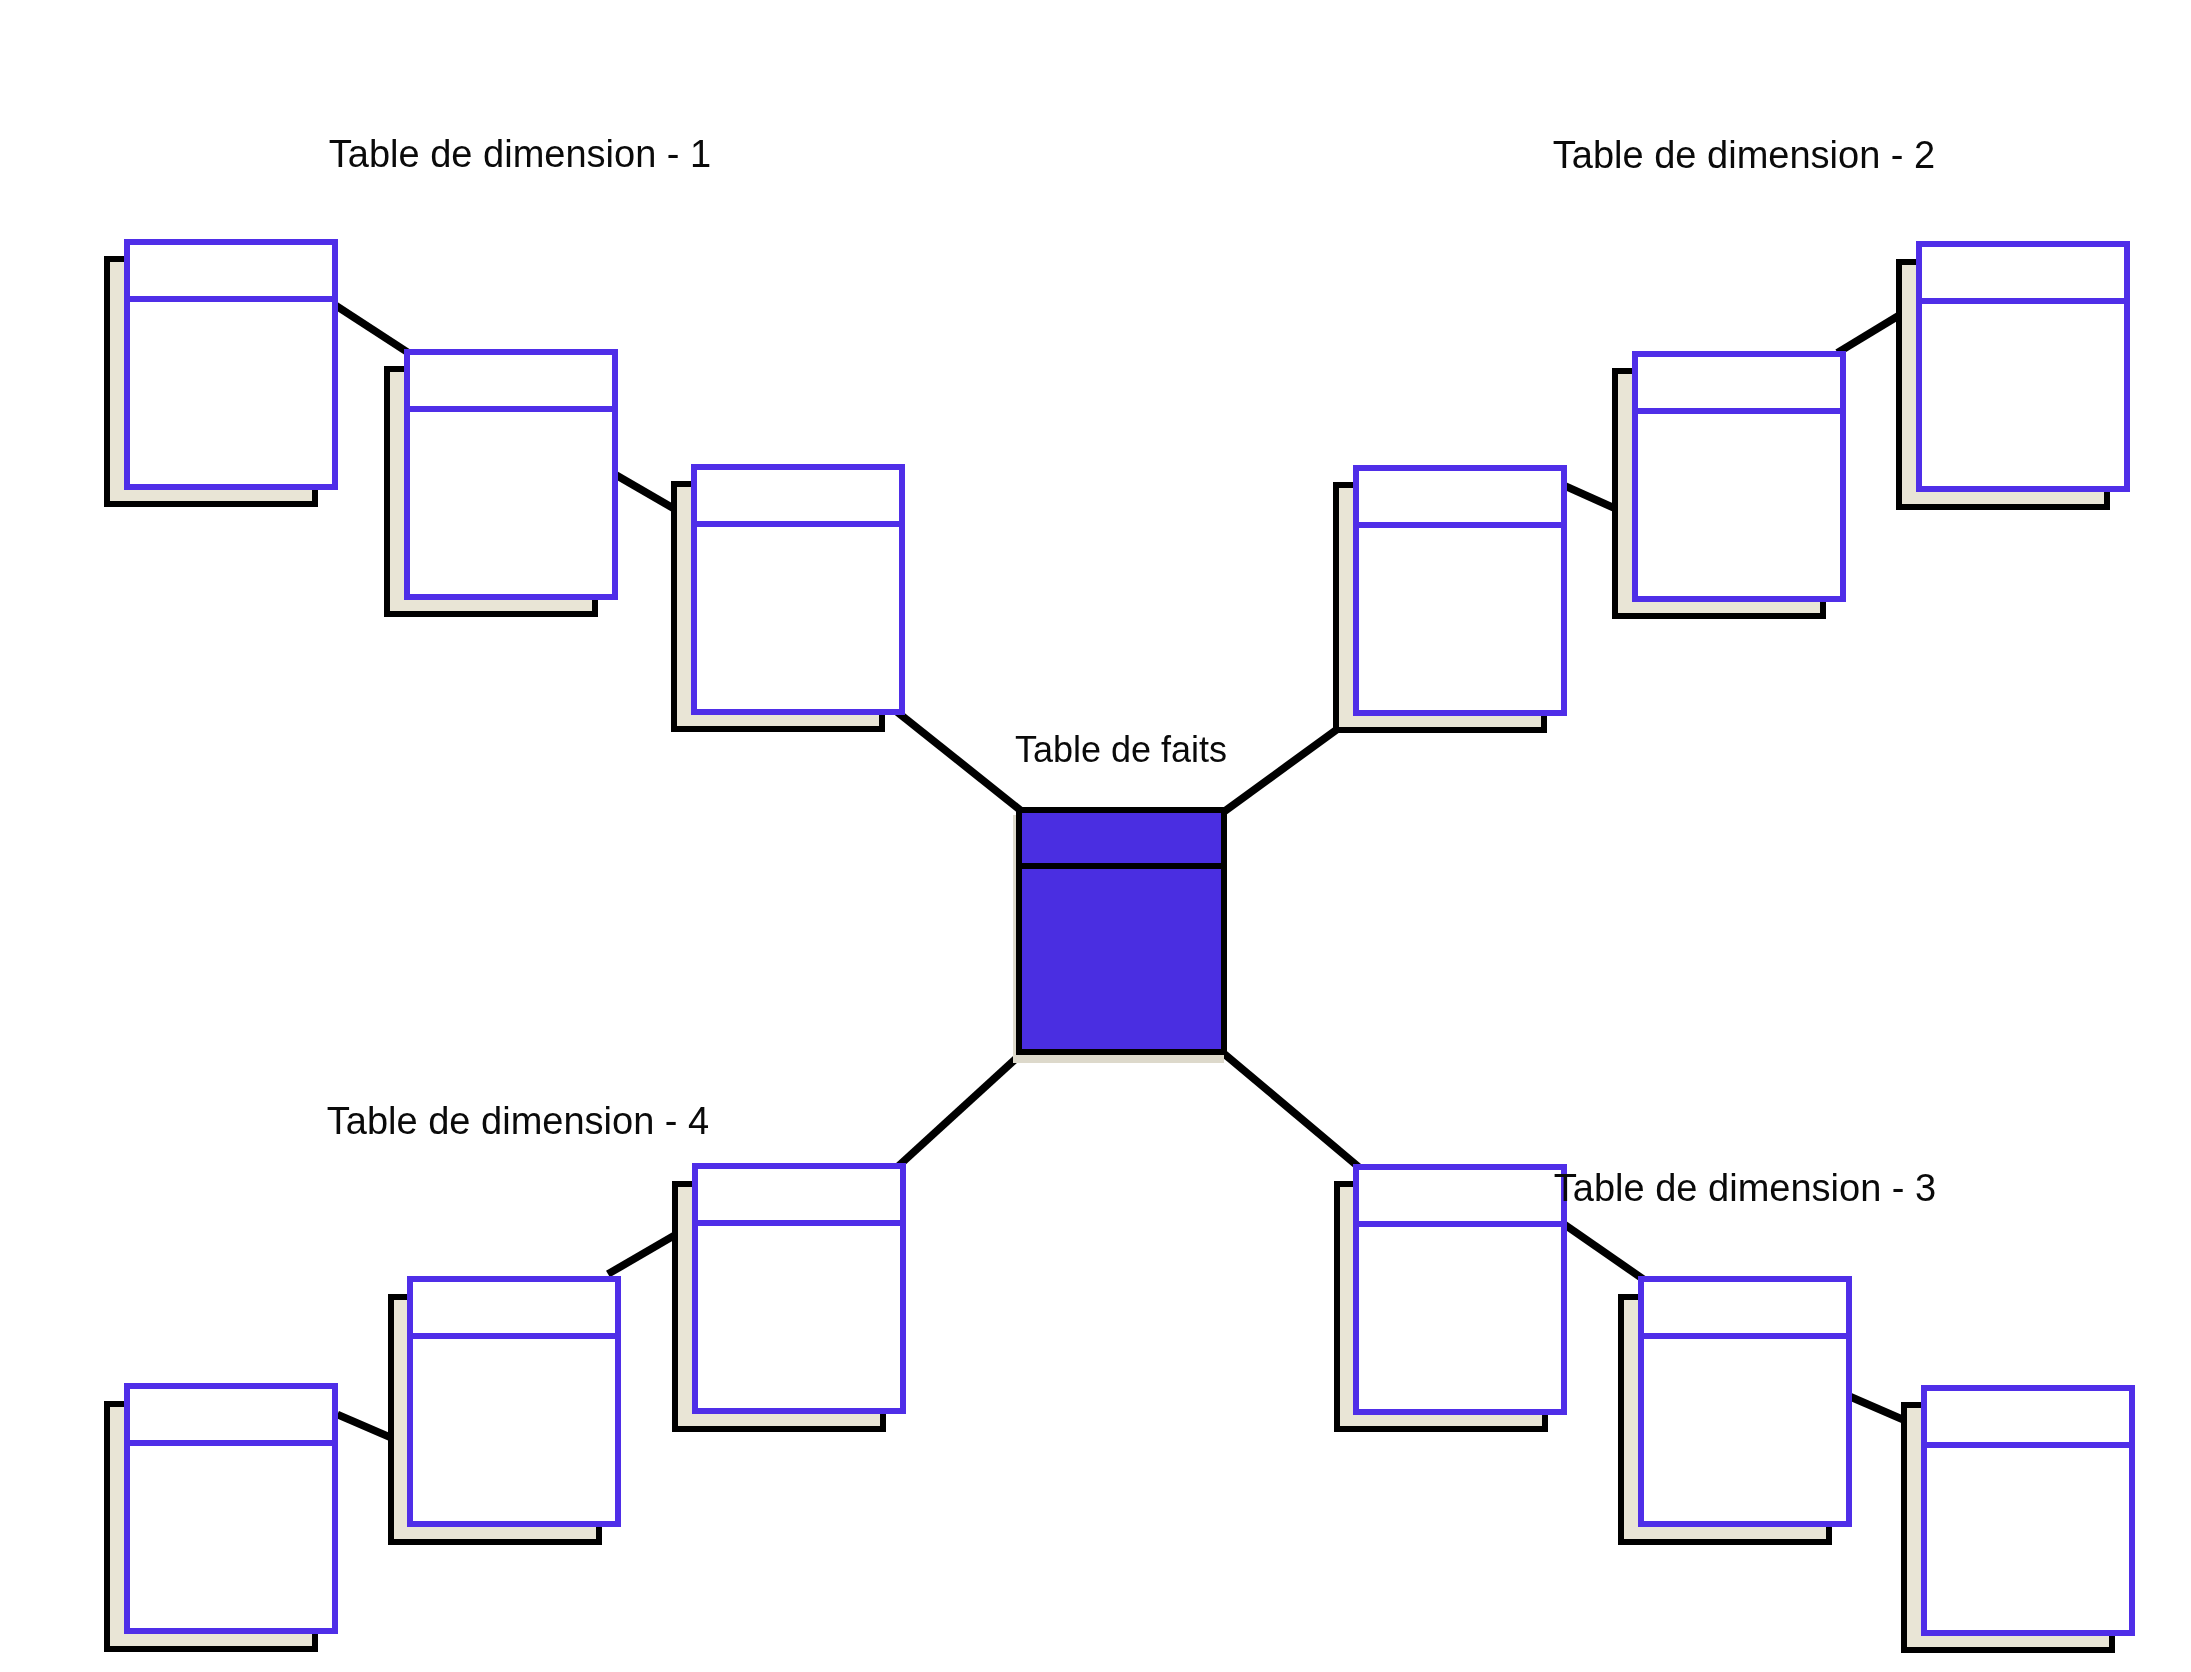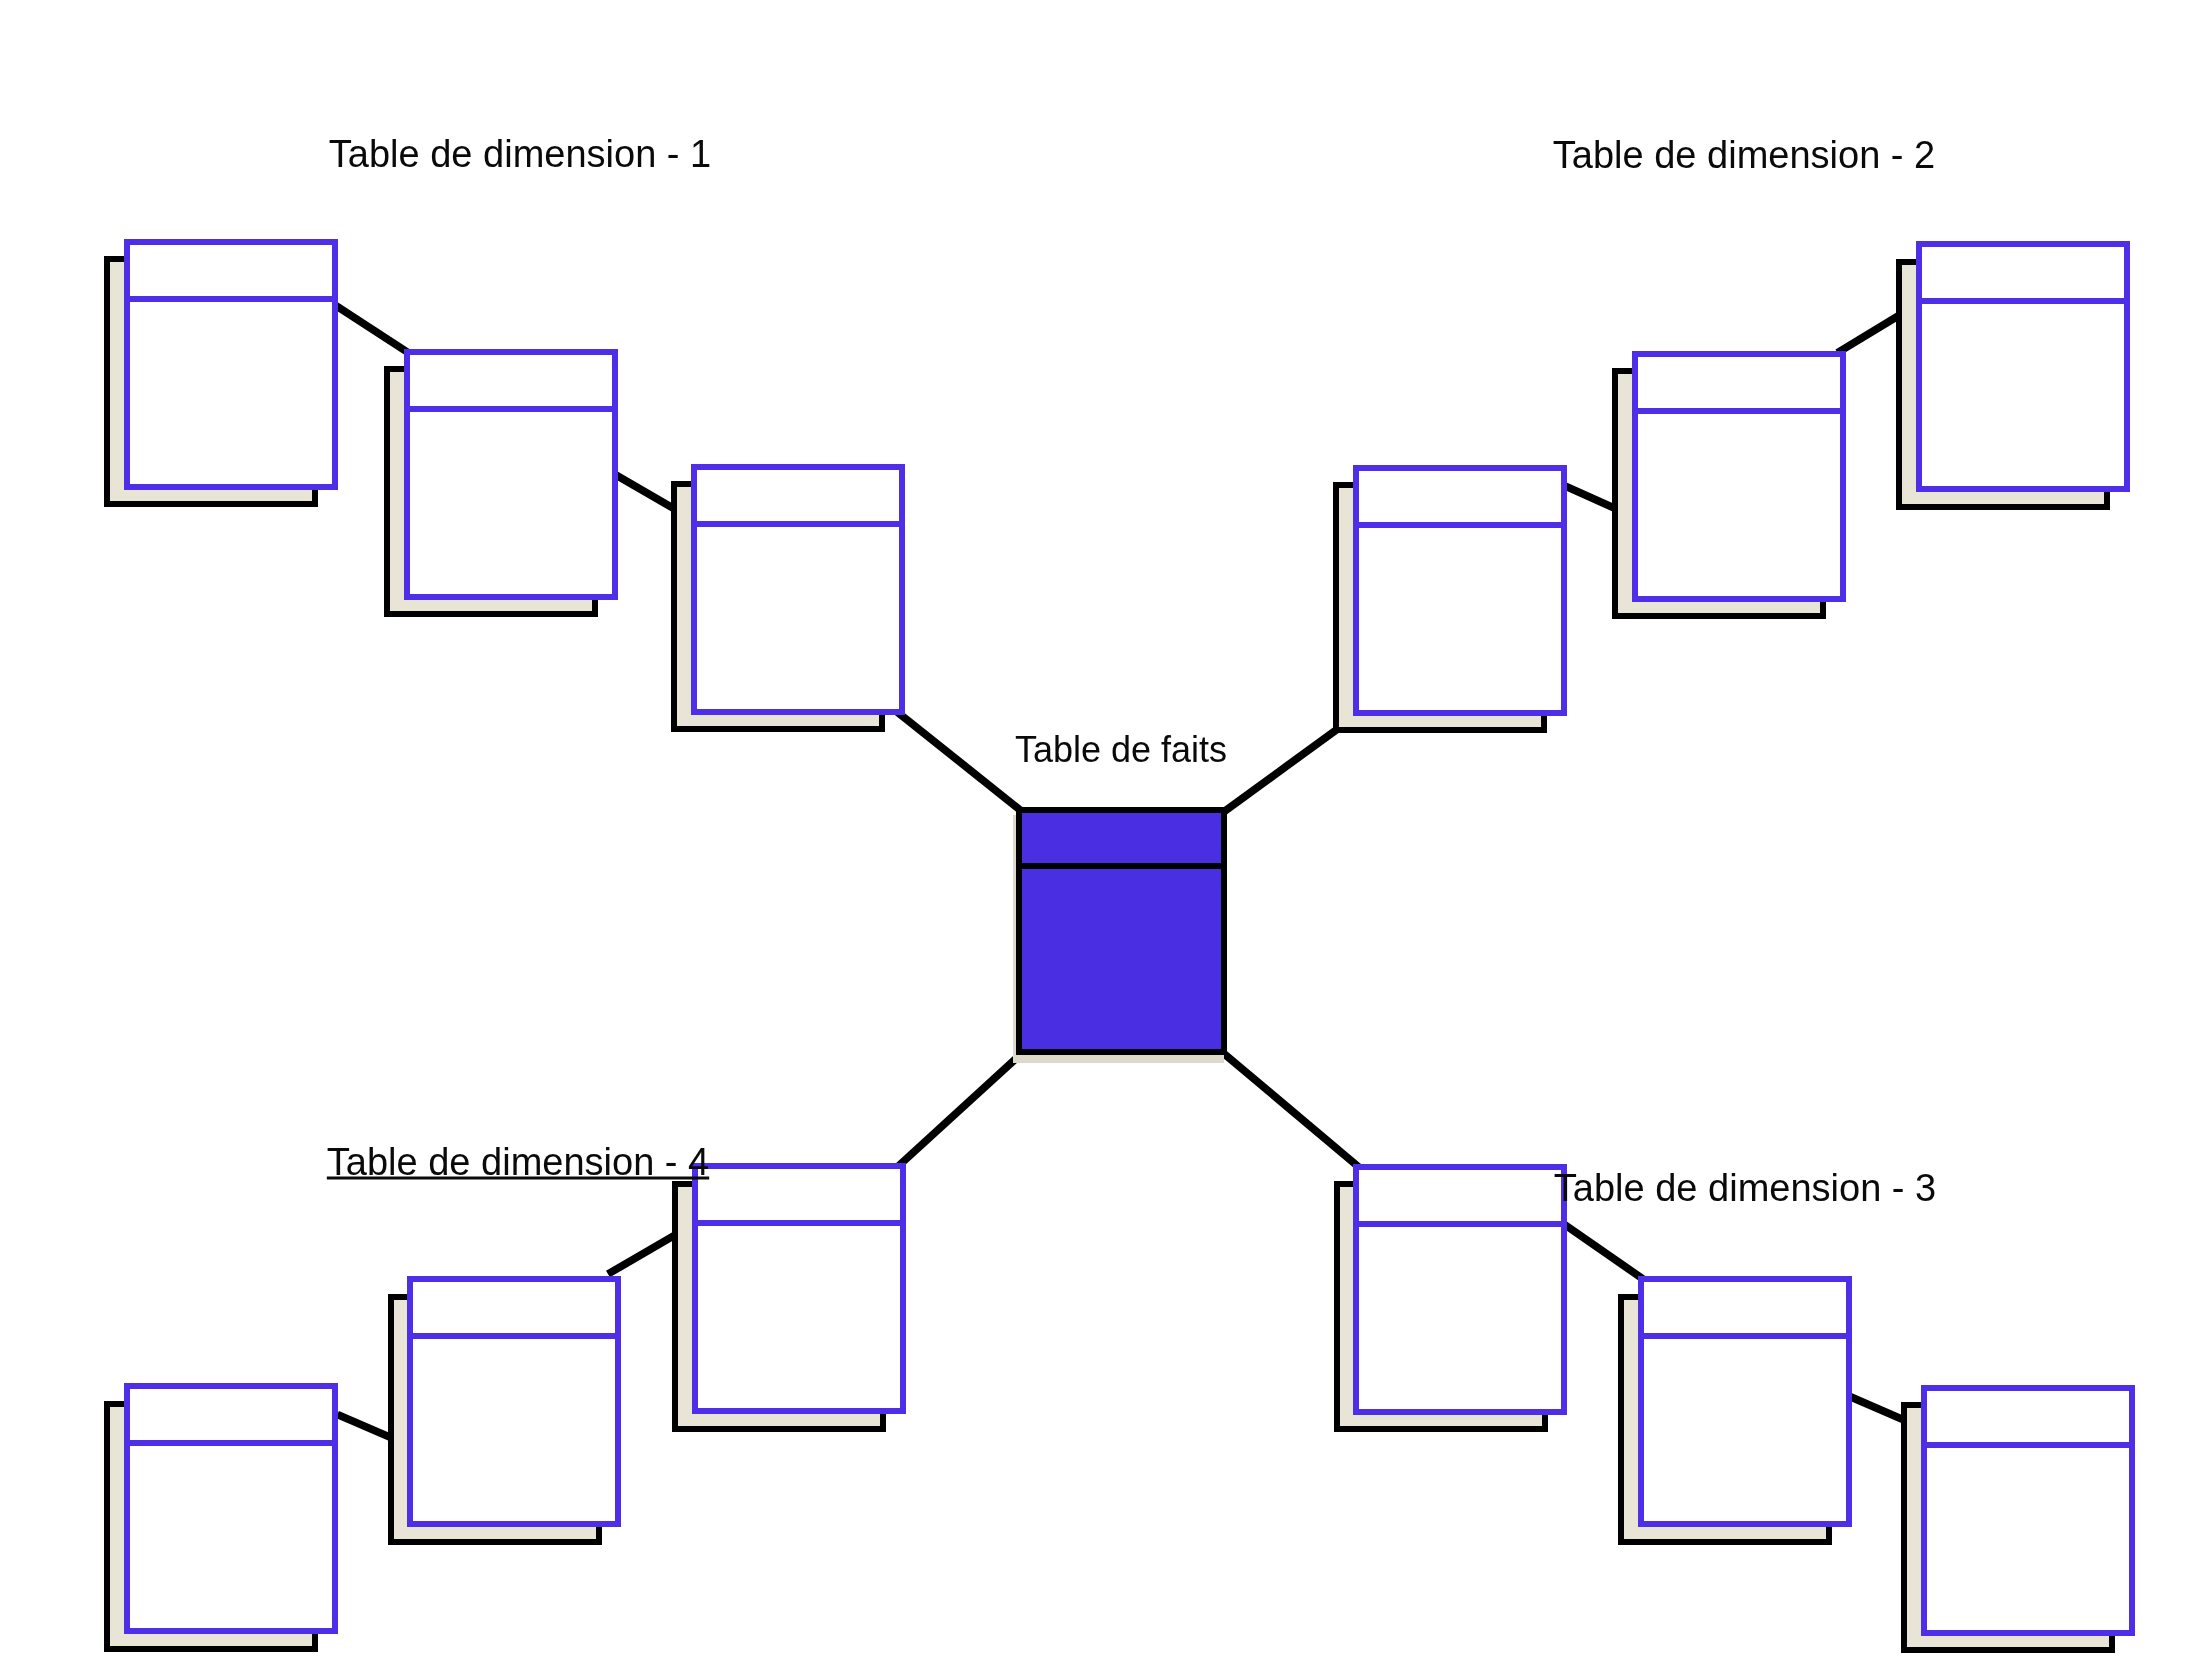--- a/index.html
+++ b/index.html
@@ -89,16 +89,16 @@
         <div class="hdr"></div>
       </div>
       <div class="tbl fact-shadow" style="left: 1013px; top: 815px; width: 211px; height: 248px;"></div>
       <div class="tbl fact-front" style="left: 1016px; top: 807px; width: 211px; height: 248px;">
         <div class="hdr"></div>
       </div>
     </div>
   <div class="title" id="title-b1" style="left: 520px; top: 154px;">Table de dimension - 1</div>
   <div class="title" id="title-b2" style="left: 1744px; top: 155px;">Table de dimension - 2</div>
   <div class="title" id="title-b3" style="left: 1745px; top: 1188px;">Table de dimension - 3</div>
-  <div class="title" id="title-b4" style="left: 518px; top: 1162px; text-decoration: underline;">Table de dimension - 4</div>
+  <div class="title" id="title-b4" style="left: 518px; top: 1121px;">Table de dimension - 4</div>
   <div class="title fact-label" id="title-fact" style="left: 1121px; top: 750px;">Table de faits</div>
 </div>
 
 
 </body></html>

